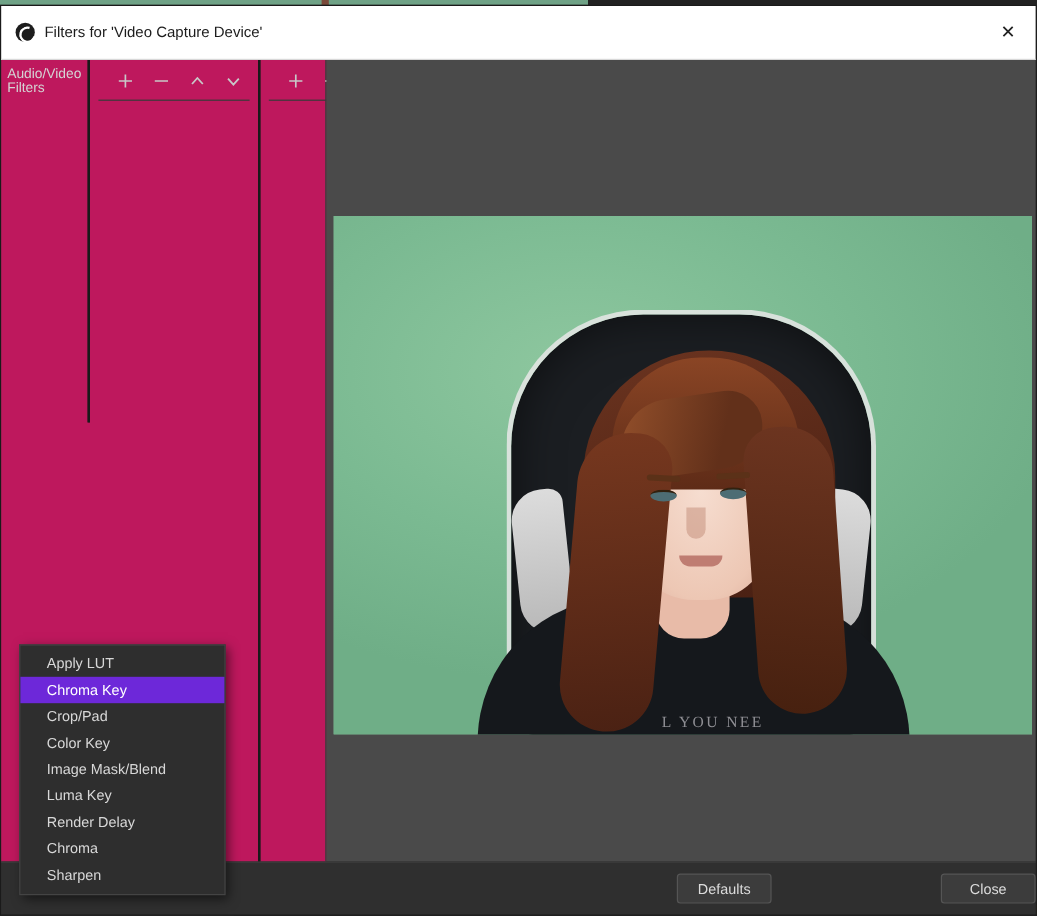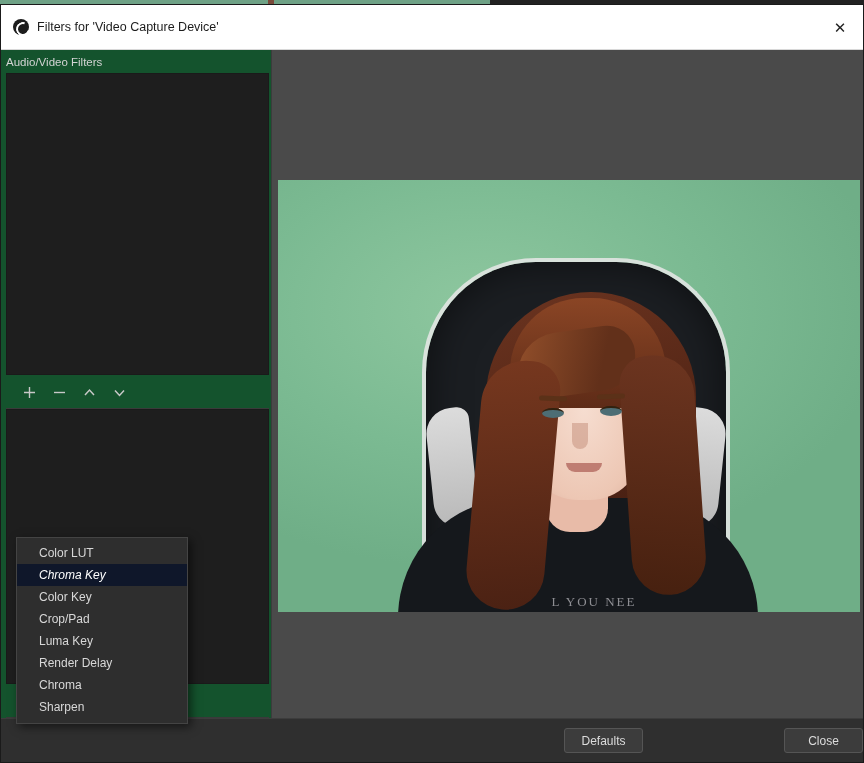--- a/index.html
+++ b/index.html
@@ -98,22 +98,22 @@
     align-items: center; justify-content: center;
     color: #222; font-size: 15px; line-height: 1;
   }
 
   
   #dialog-body { flex: 1; display: flex; position: relative; min-height: 0; }
 
   
   #left-pane {
     width: 271px; min-width: 271px;
-    background: #14532d;
-    display: flex; flex-direction: column;
+    background: #be185d;
+    display: flex; flex-direction: row;
     border-right: 1px solid #3c3c3c;
     position: relative;
   }
   .section-label {
     font-size: 11.5px; color: #d4d4d4;
     padding: 6px 0 5px 5px;
   }
   .filter-listbox {
     margin: 0 2px 0 5px;
     background: #1e1e1e;
@@ -258,21 +258,21 @@
     border: 1px solid #444;
     box-shadow: 3px 3px 9px rgba(0,0,0,.55);
     padding: 4px 0 5px 0;
     z-index: 50;
   }
   .menu-item {
     height: 22px; display: flex; align-items: center;
     padding-left: 22px; font-size: 12px; color: #d8d8d8;
     white-space: nowrap;
   }
-  .menu-item.selected { background: #0f172a; color: #ffffff; font-style: italic; }
+  .menu-item.selected { background: #6d28d9; color: #ffffff; }
 </style>
 </head>
 <body>
 
 <div id="app-background">
   <div class="bg-top-green"></div>
   <div class="bg-top-dark"></div>
 
   <div class="bg-left-strip">
     <div class="bg-left-seg" style="top:0px;height:120px;background:#2a2020;"></div>
@@ -384,30 +384,33 @@
         <div class="eye right"></div>
         <div class="nose"></div>
         <div class="mouth"></div>
         <div class="shirt-text">L YOU NEE</div>
       </div>
     </div>
 
     <div id="filter-context-menu">
 
     <div class="menu-item">
-          <span>Color LUT</span>
+          <span>Apply LUT</span>
         </div>
         <div class="menu-item selected">
           <span>Chroma Key</span>
         </div>
         <div class="menu-item">
+          <span>Crop/Pad</span>
+        </div>
+        <div class="menu-item">
           <span>Color Key</span>
         </div>
         <div class="menu-item">
-          <span>Crop/Pad</span>
+          <span>Image Mask/Blend</span>
         </div>
         <div class="menu-item">
           <span>Luma Key</span>
         </div>
         <div class="menu-item">
           <span>Render Delay</span>
         </div>
         <div class="menu-item">
           <span>Chroma</span>
         </div>

